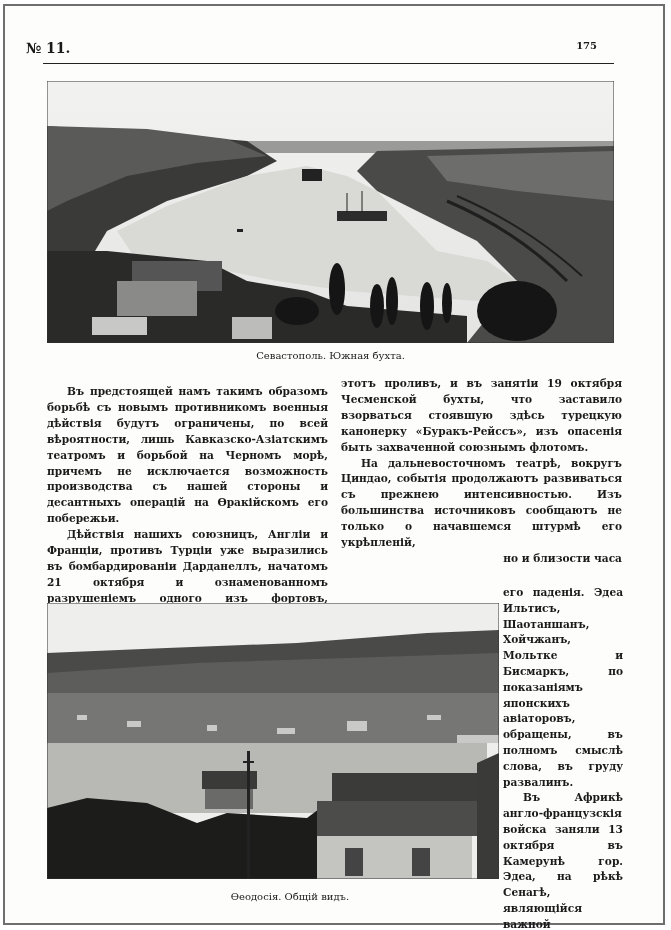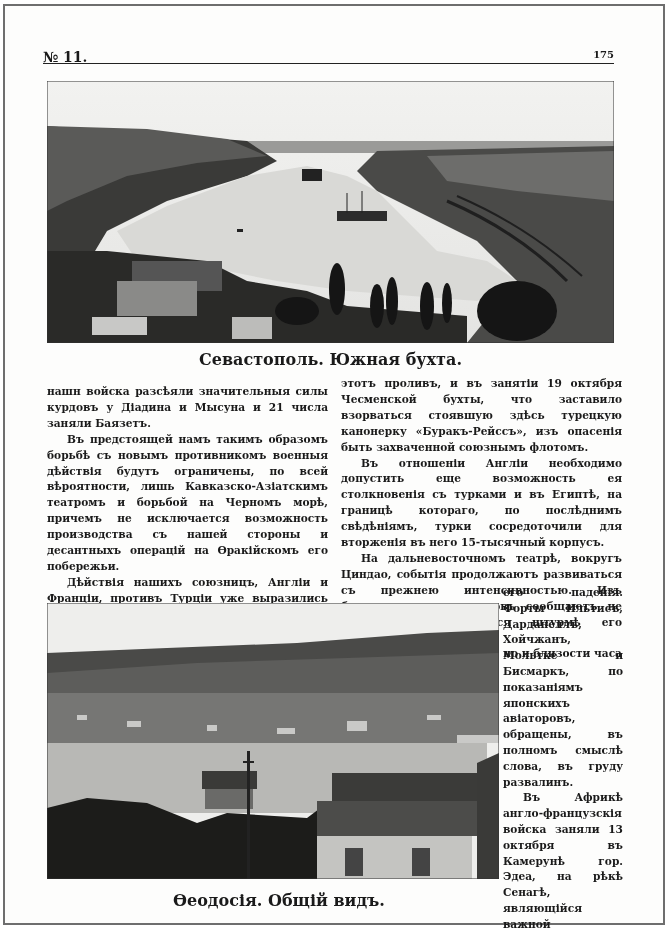--- a/index.html
+++ b/index.html
@@ -1,28 +1,28 @@
 <!DOCTYPE html>
 <html><head>
 <meta charset="utf-8">
 <style>
   html, body { margin:0; padding:0; background:#ffffff; }
   body { width:671px; height:930px; position:relative; overflow:hidden;
          font-family:"DejaVu Serif", "Liberation Serif", serif; color:#1a1a1a; }
   .page-frame { position:absolute; left:3px; top:4px; width:662px; height:921px;
          border:2px solid #6e6e6e; box-sizing:border-box; background:#fdfdfc; }
-  .header { position:absolute; left:43px; top:40px; width:571px; height:24px;margin-top:9px; }
+  .header { position:absolute; left:26px; top:40px; width:571px; height:24px; }
   .header .issue { position:absolute; left:0; top:0; font-size:14px; font-weight:bold; }
   .header .title { position:absolute; left:0; right:0; top:0; text-align:center;
          font-size:15px; font-weight:bold; letter-spacing:1px; }
   .header .pageno { position:absolute; right:0; top:0; font-size:10px; font-weight:bold; }
   .header-rule { position:absolute; left:43px; top:63px; width:571px; height:0;
          border-top:1px solid #222; }
   .photo { position:absolute; overflow:hidden; background:#2b2b2b; }
-  .caption { position:absolute; font-size:16px; font-weight:bold; text-align:center; }
+  .caption { position:absolute; font-size:10px; font-weight:normal; text-align:center; }
   .col { position:absolute; font-size:10.6px; line-height:15.9px; font-weight:bold;
          text-align:justify; }
   .col p { margin:0; }
   .col p.indent { text-indent:20px; }
   .col .right { text-align:right; display:block; }
   .narrow { position:absolute; left:503px; top:585px; width:120px; font-size:10.6px;
          line-height:15.8px; font-weight:bold; text-align:justify; }
   .narrow p { margin:0; }
   .narrow p.indent { text-indent:20px; }
 </style>
@@ -80,28 +80,26 @@
       <ellipse cx="400" cy="222" rx="5" ry="20"></ellipse>
       <ellipse cx="250" cy="230" rx="22" ry="14"></ellipse>
       <ellipse cx="470" cy="230" rx="40" ry="30"></ellipse>
     </g>
     <rect x="0" y="0" width="567" height="262" fill="none" stroke="#333" stroke-width="1"></rect>
   </svg>
 </div>
 <div class="caption" style="left:47px; top:350px; width:567px;">Севастополь. Южная бухта.</div>
 
 <div class="col" style="left:47px; top:384px; width:281px;">
-  <p>нашн войска разсѣяли значительныя силы курдовъ у Діадина и Мысуна и 21 числа заняли Баязетъ.</p>
   <p class="indent">Въ предстоящей намъ такимъ образомъ борьбѣ съ новымъ противникомъ военныя дѣйствія будутъ ограничены, по всей вѣроятности, лишь Кавказско-Азіатскимъ театромъ и борьбой на Черномъ морѣ, причемъ не исключается возможность производства съ нашей стороны и десантныхъ операцій на Ѳракійскомъ его побережьи.</p>
   <p class="indent">Дѣйствія нашихъ союзницъ, Англіи и Франціи, противъ Турціи уже выразились въ бомбардированіи Дарданеллъ, начатомъ 21 октября и ознаменованномъ разрушеніемъ одного изъ фортовъ, охраняющихъ</p>
 </div>
 
 <div class="col" style="left:341px; top:376px; width:281px;">
   <p>этотъ проливъ, и въ занятіи 19 октября Чесменской бухты, что заставило взорваться стоявшую здѣсь турецкую канонерку «Буракъ-Рейссъ», изъ опасенія быть захваченной союзнымъ флотомъ.</p>
-  <p class="indent">Въ отношеніи Англіи необходимо допустить еще возможность ея столкновенія съ турками и въ Египтѣ, на границѣ котораго, по послѣднимъ свѣдѣніямъ, турки сосредоточили для вторженія въ него 15-тысячный корпусъ.</p>
   <p class="indent">На дальневосточномъ театрѣ, вокругъ Циндао, событія продолжаютъ развиваться съ прежнею интенсивностью. Изъ большинства источниковъ сообщаютъ не только о начавшемся штурмѣ его укрѣпленій,</p>
   <span class="right">но и близости часа</span>
 </div>
 
 <div class="photo" style="left:47px; top:603px; width:452px; height:276px;">
   <svg width="452" height="276" viewBox="0 0 452 276">
     <rect x="0" y="0" width="452" height="276" fill="#eeeeec"></rect>
 
     <path d="M0 50 L120 45 L250 40 L380 30 L452 27 L452 130 L0 130 Z" fill="#4a4a48"></path>
     <path d="M0 70 L150 60 L300 55 L452 50 L452 110 L0 115 Z" fill="#5d5d5b"></path>
@@ -129,18 +127,18 @@
 
     <rect x="285" y="170" width="150" height="30" fill="#3b3b39"></rect>
     <rect x="270" y="198" width="160" height="35" fill="#4c4c4a"></rect>
     <rect x="270" y="233" width="155" height="43" fill="#c4c4c1"></rect>
     <rect x="298" y="245" width="18" height="28" fill="#444"></rect>
     <rect x="365" y="245" width="18" height="28" fill="#444"></rect>
     <path d="M430 160 L452 150 L452 276 L430 276 Z" fill="#3a3a38"></path>
     <rect x="0" y="0" width="452" height="276" fill="none" stroke="#333" stroke-width="1"></rect>
   </svg>
 </div>
-<div class="caption" style="left:53px; top:891px; width:452px;">Ѳеодосія. Общій видъ.</div>
+<div class="caption" style="left:64px; top:891px; width:452px;">Ѳеодосія. Общій видъ.</div>
 
 <div class="narrow">
-  <p>его паденія. Форты Ильтисъ, Дарданеллъ, Хойчжанъ, Мольтке и Бисмаркъ, по показаніямъ японскихъ авіаторовъ, обращены, въ полномъ смыслѣ слова, въ груду развалинъ.</p>
+  <p>его паденія. Эдеа Ильтисъ, Шаотаншанъ, Хойчжанъ, Мольтке и Бисмаркъ, по показаніямъ японскихъ авіаторовъ, обращены, въ полномъ смыслѣ слова, въ груду развалинъ.</p>
   <p class="indent">Въ Африкѣ англо-французскія войска заняли 13 октября въ Камерунѣ гор. Эдеа, на рѣкѣ Сенагѣ, являющійся важной желѣзнодорожной станціей линіи изъ Дуалы къ юго-востоку отъ мыса Камерунъ, а англій-</p>
 </div>
 
 </body></html>

